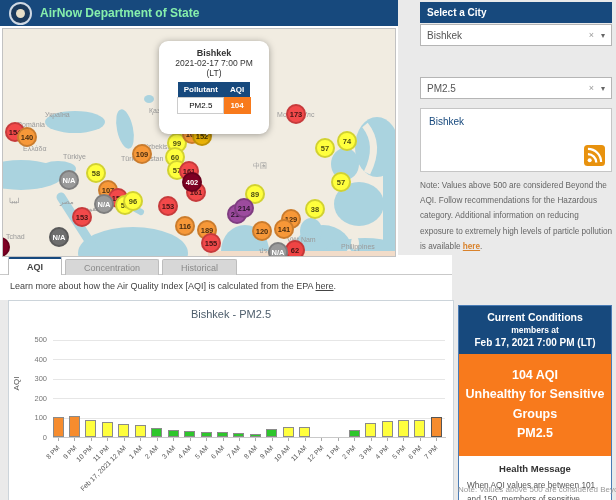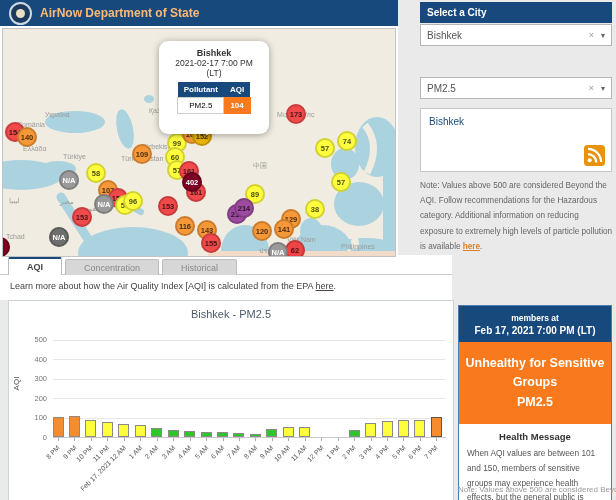--- a/index.html
+++ b/index.html
@@ -6,21 +6,21 @@
   .stage{position:relative;width:616px;height:500px;background:#EAEAEA;overflow:hidden;
          font-family:"Liberation Sans",sans-serif;-webkit-font-smoothing:antialiased;}
   .abs{position:absolute;}
 
   
   .left-bg{left:0;top:0;width:398px;height:256px;background:#fff;}
   .tabs-bg{left:0;top:255px;width:452px;height:45px;background:#fff;}
 
   
   .hdr{left:0;top:0;width:398px;height:26px;background:#17497D;display:flex;align-items:center;}
-  .hdr-title{color:#fdba74;font-weight:bold;font-size:12px;margin-left:8px;}
+  .hdr-title{color:#86efac;font-weight:bold;font-size:12px;margin-left:8px;}
   .seal{width:19px;height:19px;margin-left:9px;border-radius:50%;background:#1b3a5c;
         border:2px solid #cfd9e4;display:flex;align-items:center;justify-content:center;flex:0 0 auto;}
   .seal-inner{width:9px;height:9px;border-radius:50%;background:#e8dfc8;}
 
   
   .map{left:2px;top:28px;width:392px;height:227px;background:#F1ECE1;border:1px solid #c2c2c2;overflow:hidden;}
   .map-place{position:absolute;font-size:7px;color:#9a9a9a;white-space:nowrap;}
   .marker{position:absolute;width:20px;height:20px;border-radius:50%;display:flex;align-items:center;
           justify-content:center;font-size:7.5px;font-weight:bold;color:rgba(0,0,0,0.72);
           box-shadow:inset 0 0 0 2px rgba(0,0,0,0.18);}
@@ -168,21 +168,21 @@
       <div class="marker" style="left: 189px; top: 97px; background: #eab308;">152</div>
       <div class="marker" style="left: 164px; top: 131px; background: rgb(255, 255, 61);">57</div>
       <div class="marker" style="left: 176px; top: 132px; background: rgb(242, 73, 74);">161</div>
       <div class="marker" style="left: 183px; top: 153px; background: rgb(242, 73, 74);">161</div>
       <div class="marker na" style="left: 179px; top: 143px; background: rgb(126, 0, 35);">402</div>
       <div class="marker" style="left: 155px; top: 167px; background: rgb(242, 73, 74);">153</div>
       <div class="marker" style="left: 214px; top: 155px; background: rgb(255, 255, 61); margin-left: 28px;">89</div>
       <div class="marker" style="left: 224px; top: 175px; background: rgb(156, 75, 158);">215</div>
       <div class="marker" style="left: 231px; top: 169px; background: rgb(156, 75, 158);">214</div>
       <div class="marker" style="left: 172px; top: 187px; background: rgb(247, 152, 56);">116</div>
-      <div class="marker" style="left: 194px; top: 191px; background: rgb(247, 152, 56);">143</div>
+      <div class="marker" style="left: 194px; top: 191px; background: rgb(247, 152, 56);">189</div>
       <div class="marker" style="left: 198px; top: 204px; background: rgb(242, 73, 74);">155</div>
       <div class="marker" style="left: 249px; top: 192px; background: rgb(247, 152, 56);">120</div>
       <div class="marker" style="left: 278px; top: 180px; background: rgb(247, 152, 56);">129</div>
       <div class="marker" style="left: 271px; top: 190px; background: rgb(247, 152, 56);">141</div>
       <div class="marker" style="left: 283px; top: 75px; background: rgb(242, 73, 74);">173</div>
       <div class="marker" style="left: 334px; top: 102px; background: rgb(255, 255, 61);">74</div>
       <div class="marker" style="left: 312px; top: 109px; background: rgb(255, 255, 61);">57</div>
       <div class="marker" style="left: 328px; top: 143px; background: rgb(255, 255, 61);">57</div>
       <div class="marker" style="left: 302px; top: 170px; background: rgb(255, 255, 61);">38</div>
       <div class="marker" style="left: 282px; top: 211px; background: #ef4444;">62</div>
@@ -373,24 +373,26 @@
       <circle cx="6.5" cy="17.5" r="2.3" fill="#fff"></circle>
       <path d="M4.5 10.5 a9.5 9.5 0 0 1 9.5 9.5" stroke="#fff" stroke-width="2.6" fill="none"></path>
       <path d="M4.5 4.5 a15 15 0 0 1 15 15" stroke="#fff" stroke-width="2.6" fill="none"></path>
     </svg>
   </div>
 
   <div class="abs side-note"><span>Note: Values above 500 are considered Beyond the AQI. Follow recommendations for the Hazardous category. Additional information on reducing exposure to extremely high levels of particle pollution is available </span><a>here</a><span>.</span></div>
 
   <div class="abs cc">
     <div class="cc-hdr">
+      <div class="cc-t1">Current Conditions</div>
       <div class="cc-t2">members at</div>
       <div class="cc-t3">Feb 17, 2021 7:00 PM (LT)</div>
     </div>
     <div class="cc-aqi">
+      <div>104 AQI</div>
       <div>Unhealthy for Sensitive Groups</div>
       <div>PM2.5</div>
     </div>
     <div class="cc-health">
       <div class="cc-ht">Health Message</div>
       <div class="cc-hm">When AQI values are between 101 and 150, members of sensitive groups may experience health effects, but the general public is unlikely to be affected.</div>
     </div>
   </div>
   <div class="abs cc-note">Note: Values above 500 are considered Beyond the</div>
 

